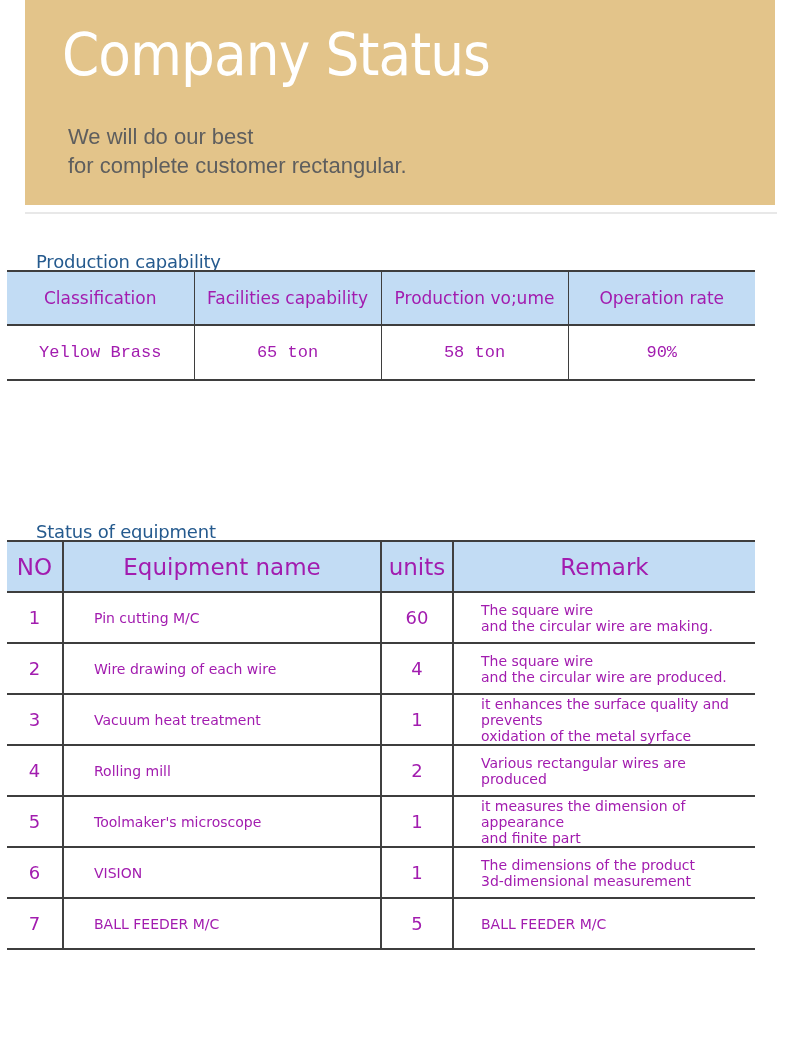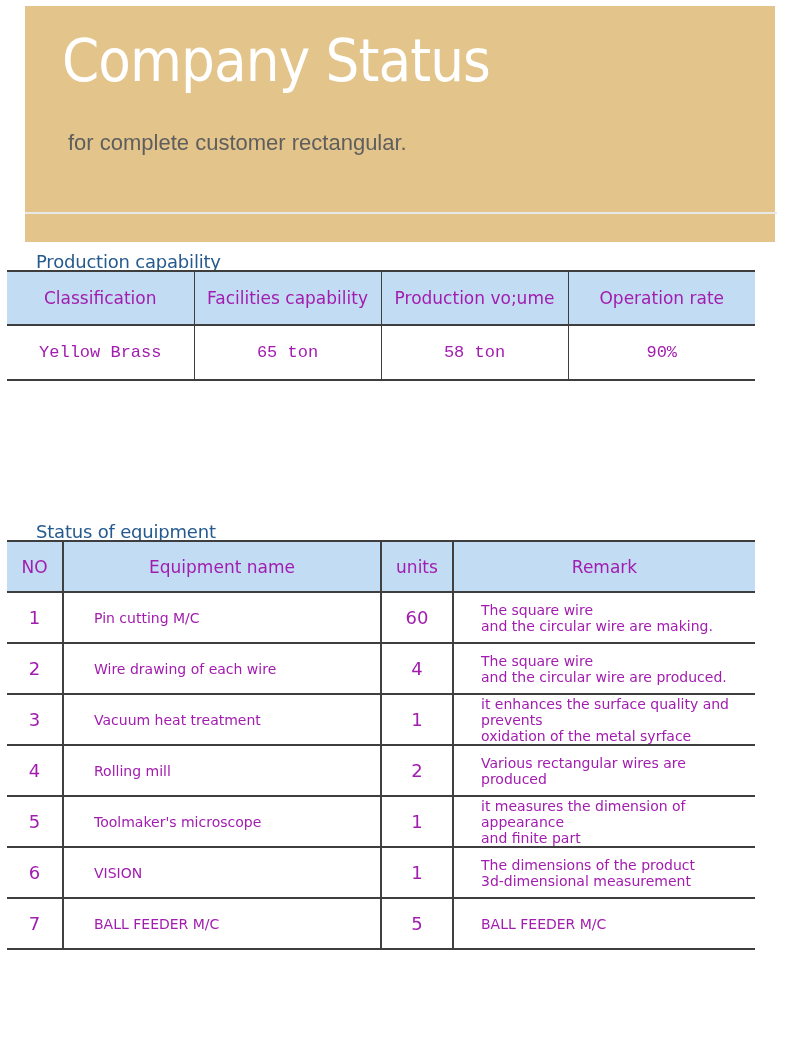--- a/index.html
+++ b/index.html
@@ -1,49 +1,50 @@
 <!DOCTYPE html>
 <html><head>
   <meta charset="utf-8">
   <style>
     html, body { margin: 0; padding: 0; background: #ffffff; }
     body { width: 800px; height: 1062px; position: relative; overflow: hidden;
            font-family: "DejaVu Sans", sans-serif; color: #3a3a3a; }
-    .banner { position: absolute; left: 25px; top: 6px; width: 750px; height: 236px; background: #e3c48a; }
+    .banner { position: absolute; left: 25px; top: 0; width: 750px; height: 205px; background: #e3c48a; }
     .banner-title { position: absolute; left: 37px; top: 20px; margin: 0; font-family: "DejaVu Sans", sans-serif;
                     font-weight: normal; font-size: 58px; color: #ffffff; letter-spacing: -1px; line-height: 70px;
                     transform: scaleX(0.92); transform-origin: left center; }
     .banner-sub { position: absolute; left: 43px; top: 122px; font-family: "Liberation Sans", sans-serif;
                   font-size: 22px; line-height: 29px; color: #5e5e5e; }
     .separator { position: absolute; left: 25px; top: 212px; width: 752px; height: 2px; background: #e8e8e8; }
     .section-title { position: absolute; left: 25px; margin: 11px; font-weight: normal; font-size: 18px;
                      color: #255a8e; font-family: "DejaVu Sans", sans-serif; letter-spacing: -0.2px; }
     table { position: absolute; left: 7px; border-collapse: collapse; table-layout: fixed;
             font-family: "DejaVu Sans", sans-serif; color: #a21caf; }
     th { background: #c2dcf4; font-weight: normal; }
     td, th { border-top: 2px solid #3e3e3e; border-bottom: 2px solid #3e3e3e; padding: 0; }
     .prod td, .prod th { border-left: 1.5px solid #3e3e3e; text-align: center; font-size: 17px; }
     .prod td:first-child, .prod th:first-child { border-left: none; }
     .prod th { height: 52px; }
     .prod td { height: 53px; font-family: Liberation Mono, monospace; }
     .prod tr.r2 td { height: 58px; }
-    .equip th { height: 49px; font-size: 17px; text-align: center; margin-top: 24px; }
+    .equip th { height: 49px; font-size: 23px; text-align: center; margin-top: 24px; }
     .equip td { height: 49px; font-size: 14px; }
     .equip td, .equip th { border-left: 2px solid #404040; }
     .equip td:first-child, .equip th:first-child { border-left: none; }
     .equip td.no, .equip td.units { text-align: center; font-size: 18px; }
     .equip td.name { padding-left: 30px; }
     .equip td.remark { padding-left: 27px; font-size: 14px; line-height: 16px; white-space: pre-line; }
   </style>
 </head>
 <body>
 
 <div class="banner">
   <h1 class="banner-title">Company Status</h1>
   <div class="banner-sub">
+    <div>We will do our best</div>
     <div>for complete customer rectangular.</div>
   </div>
 </div>
 <div class="separator"></div>
 
 <h2 class="section-title" style="top:240px;">Production capability</h2>
 
 <table class="prod" style="top:270px; width:748px;">
   <colgroup>
       <col style="width:187px">

